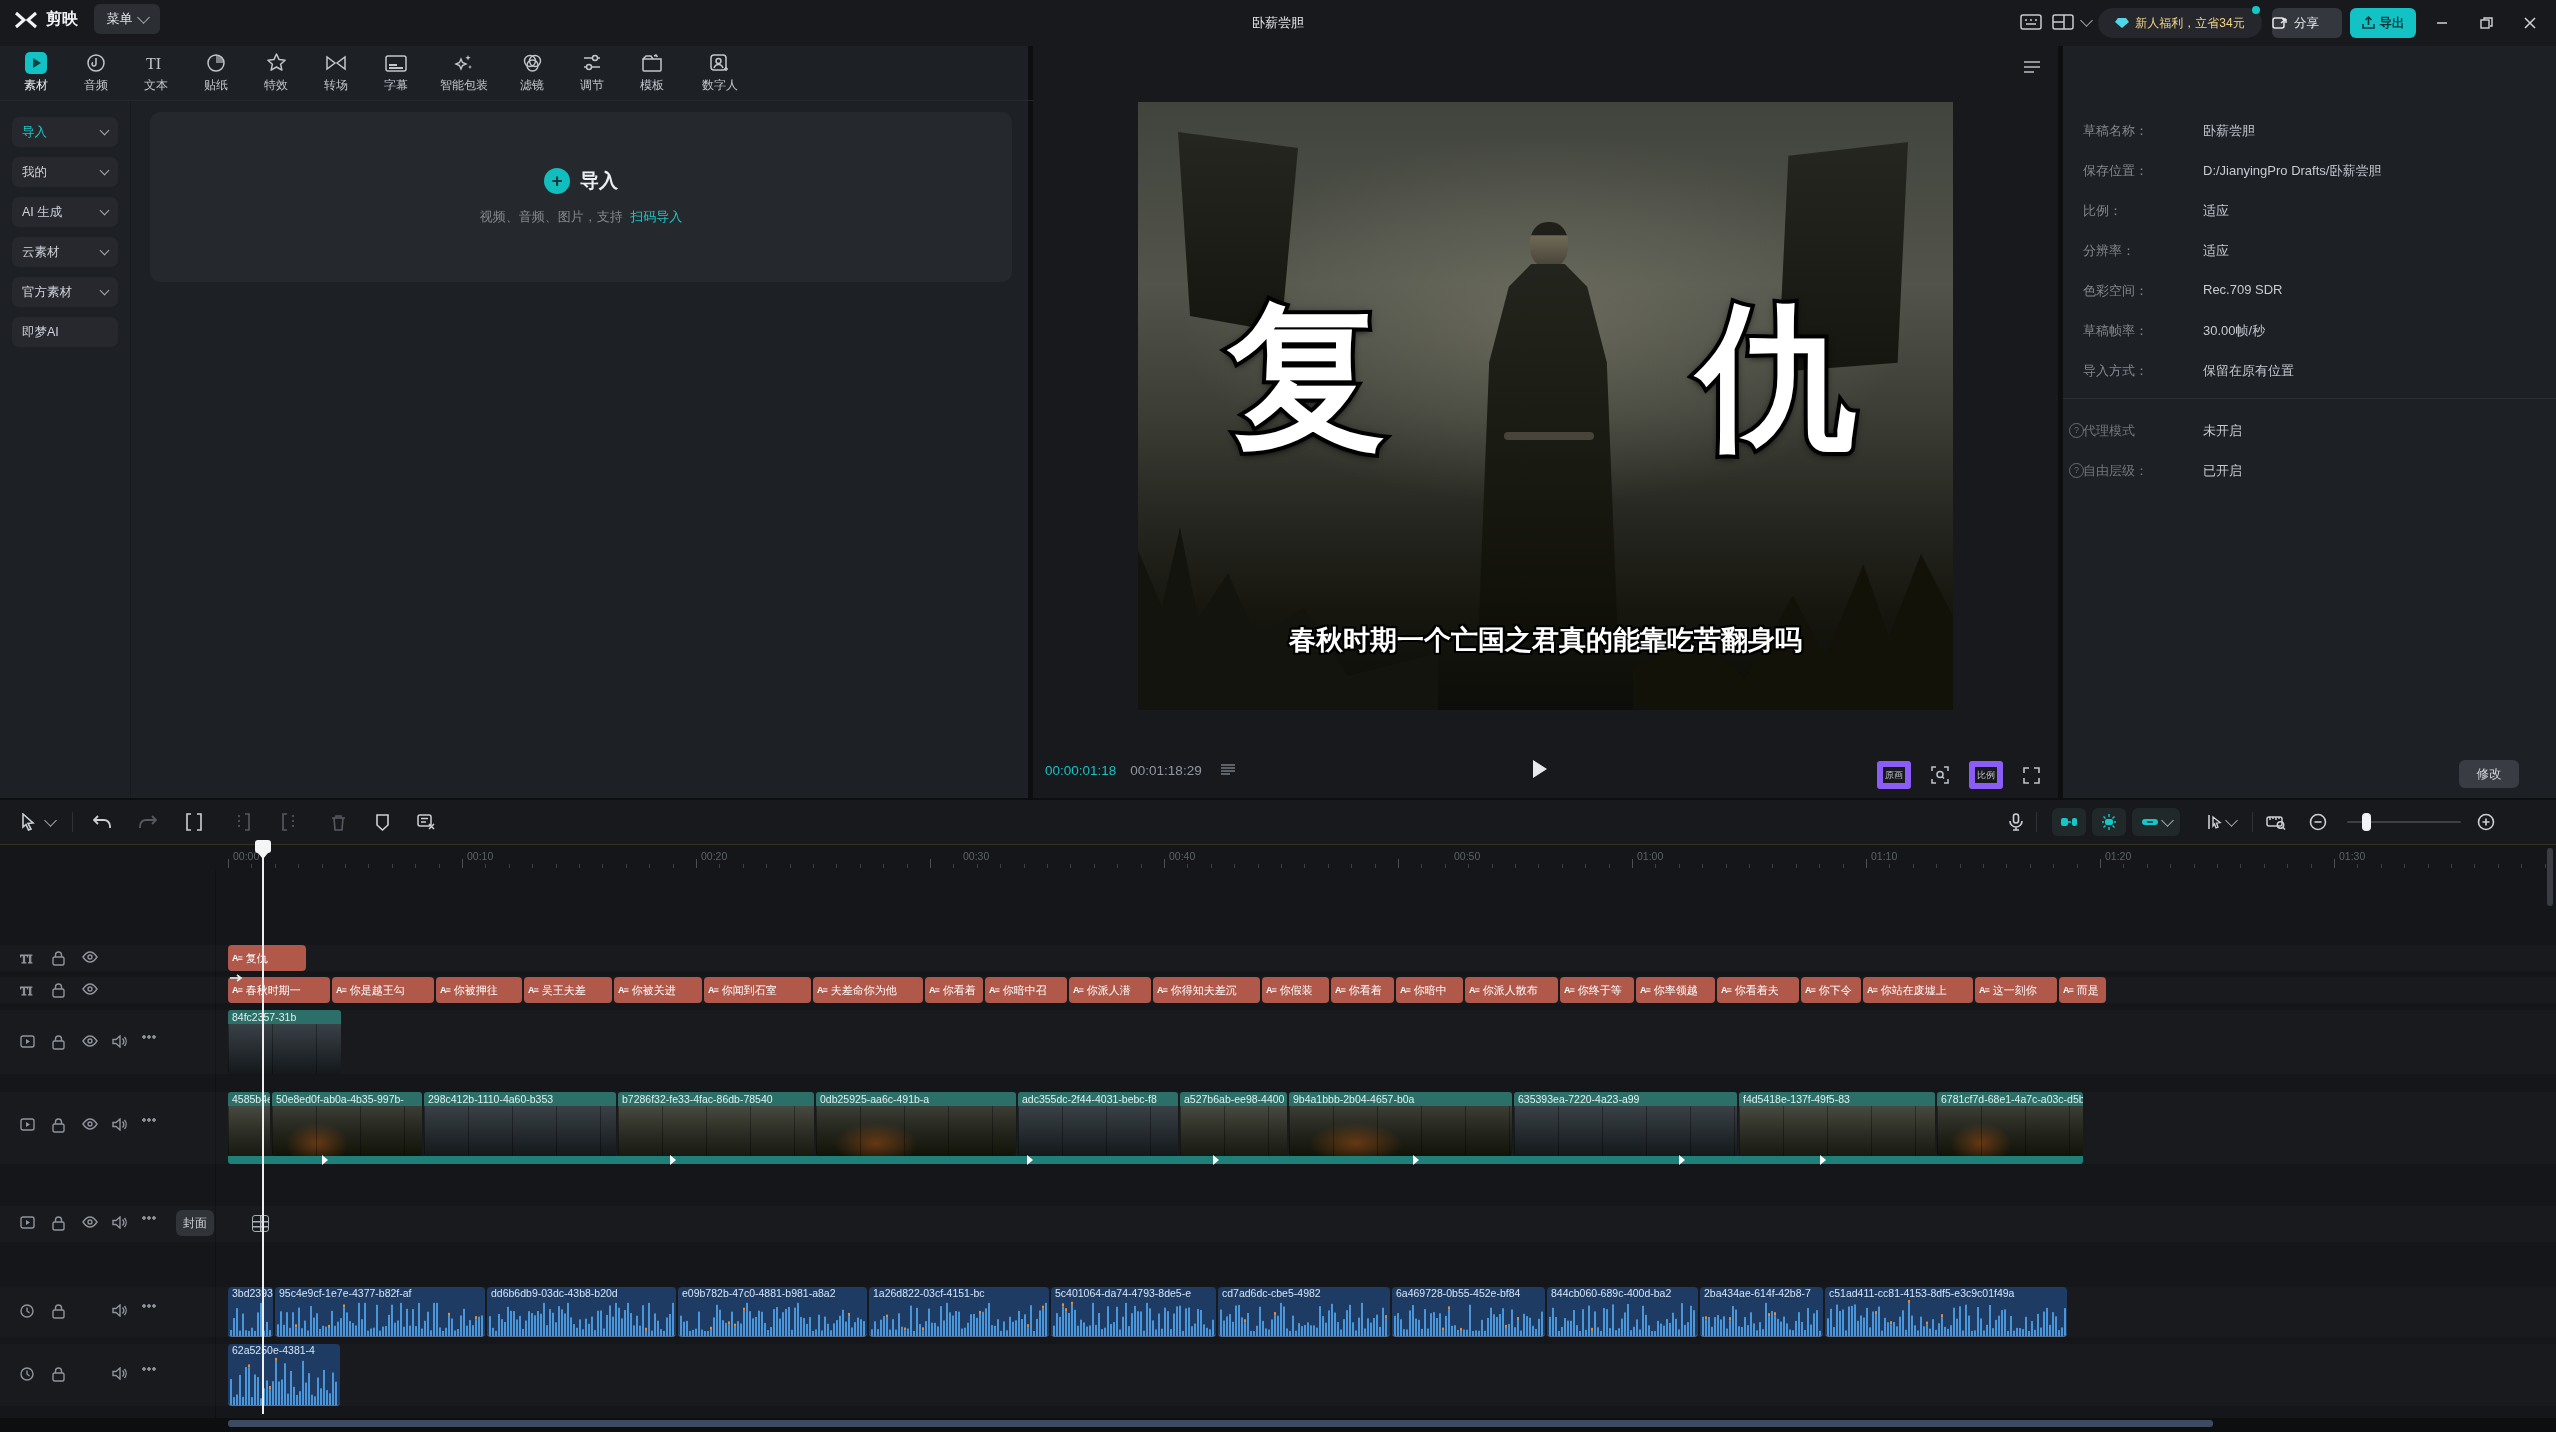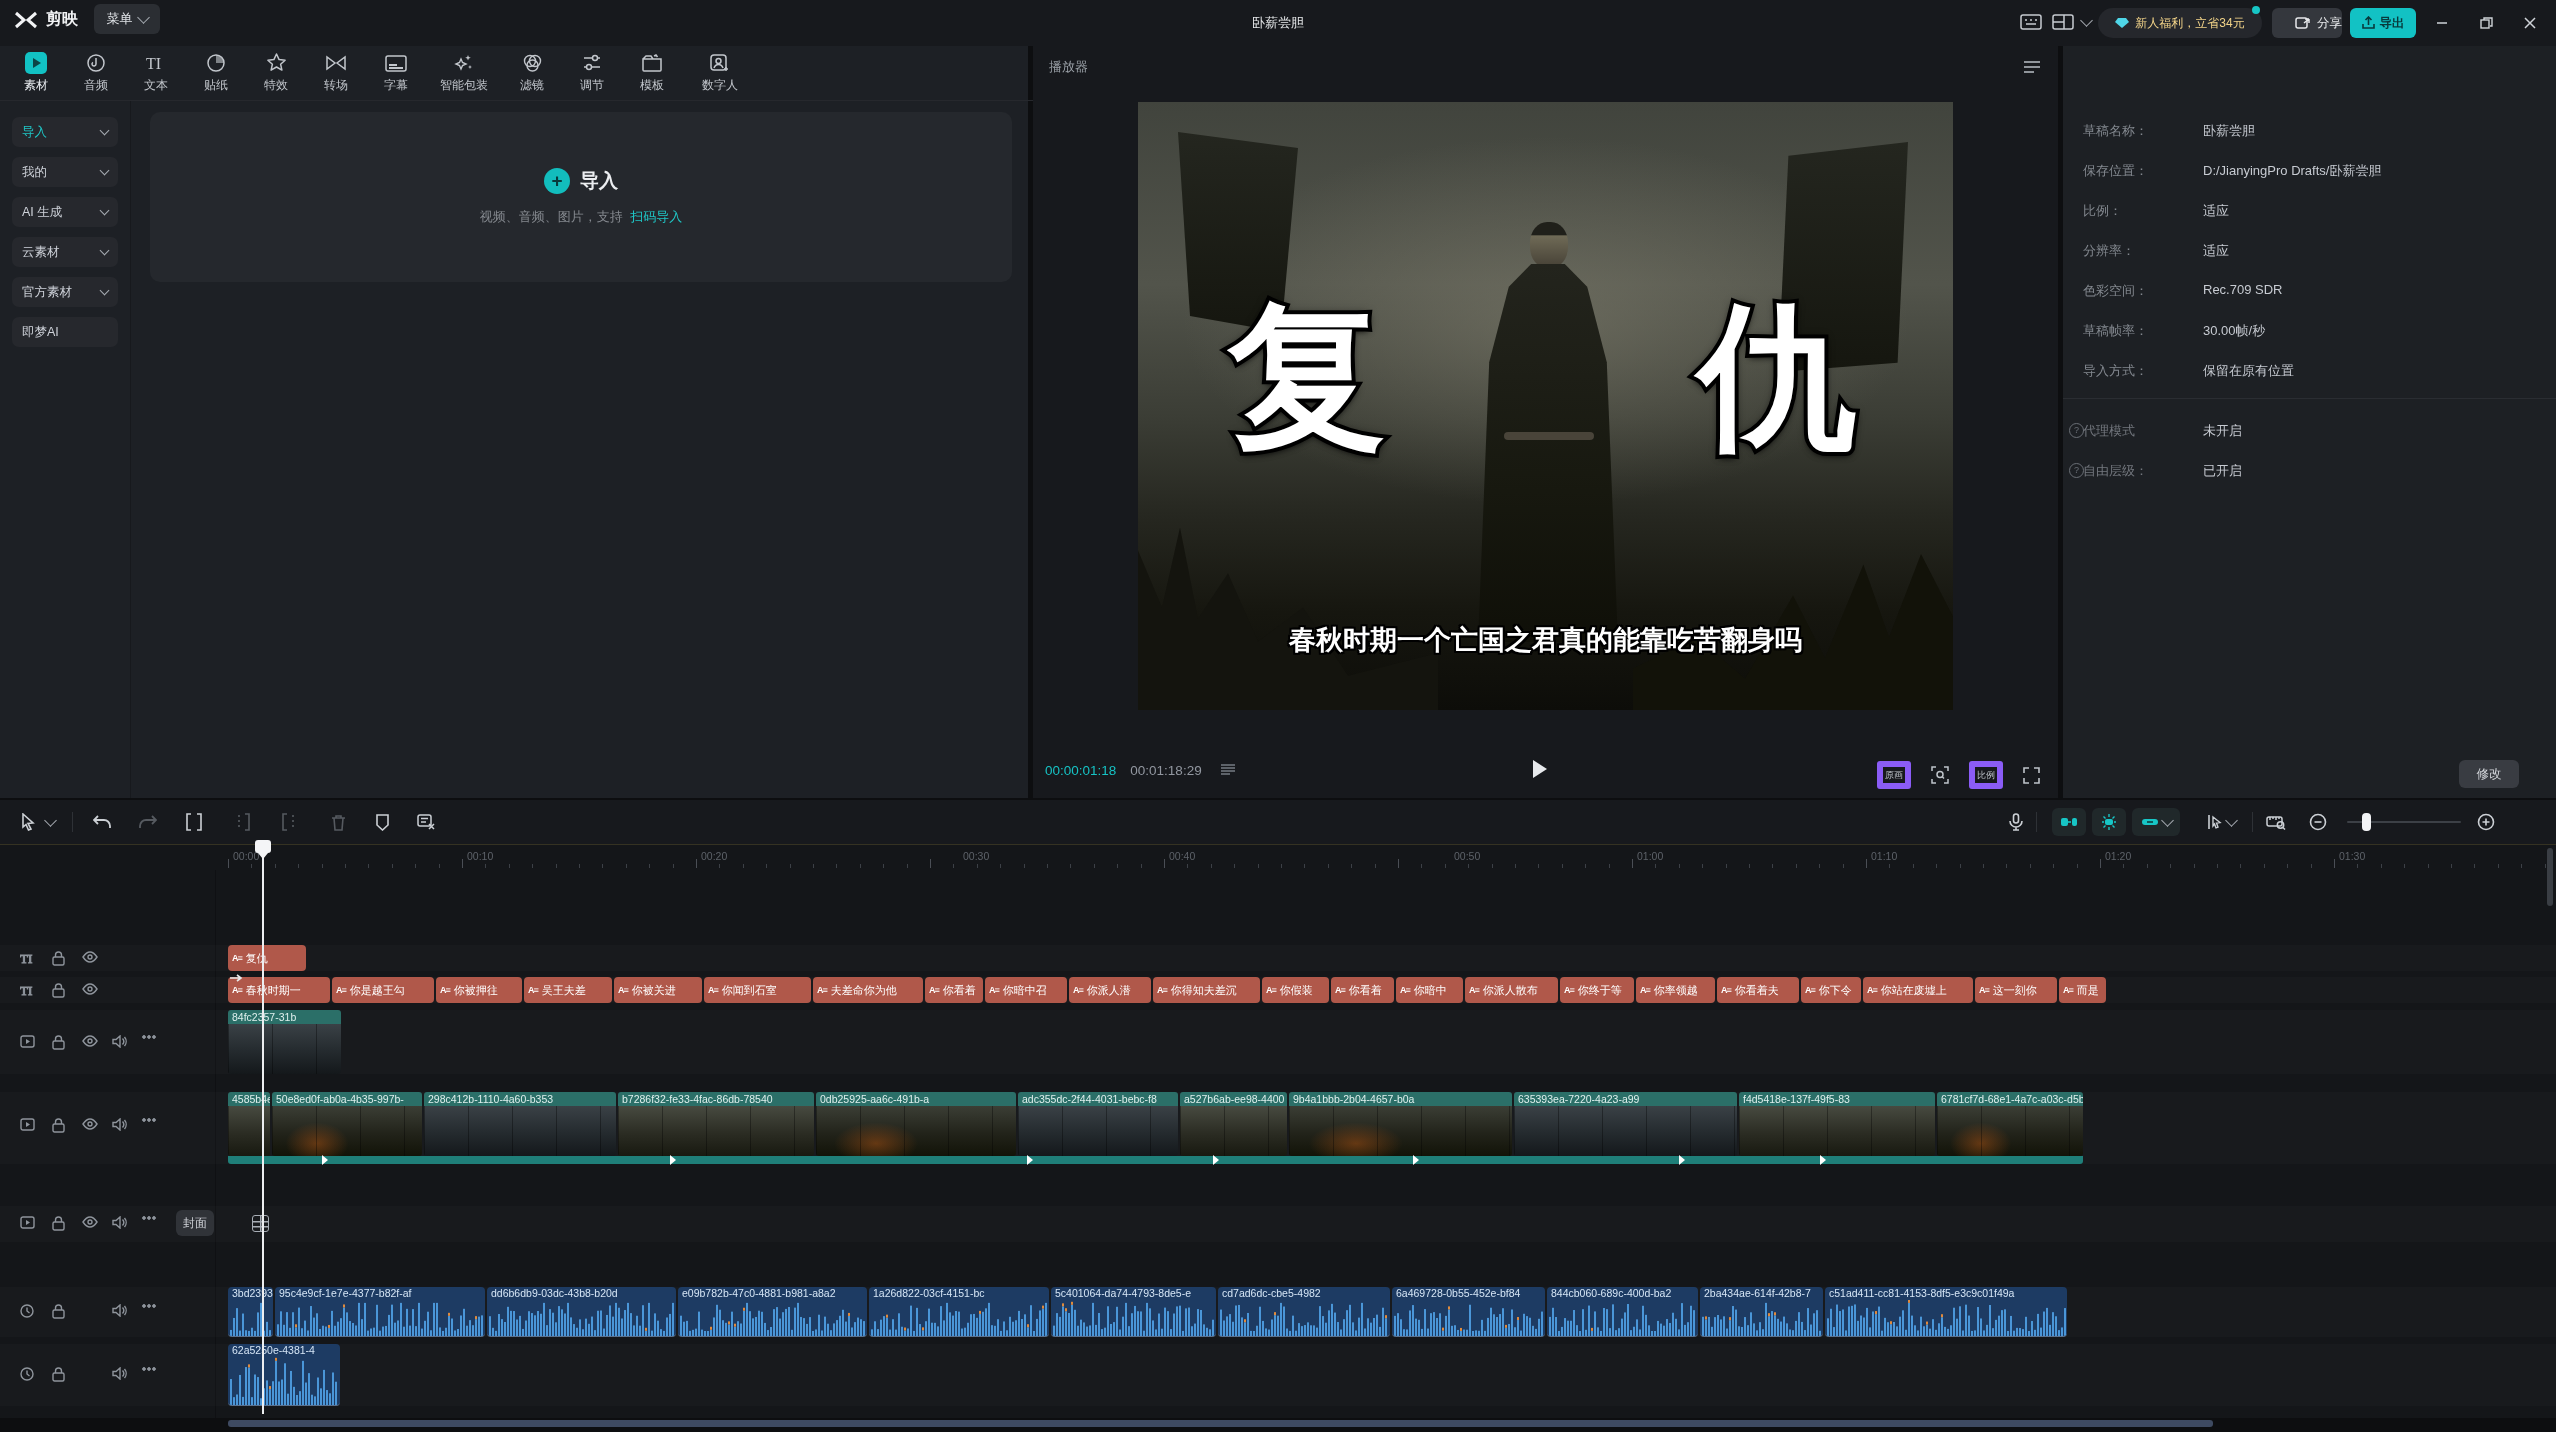--- a/index.html
+++ b/index.html
@@ -18,21 +18,21 @@
   #win-title{left:0;top:0;width:2556px;height:46px;justify-content:center;font-size:13px;color:#e8eaec;pointer-events:none;}
   .chev{width:8px;height:8px;border-right:1.5px solid #a7acb3;border-bottom:1.5px solid #a7acb3;
         transform:rotate(45deg);margin-top:-4px;}
   #kbd-icon{left:2020px;top:13px;}
   #layout-icon{left:2052px;top:13px;}
   #layout-chev{left:2082px;top:20px;}
   #promo-pill{left:2098px;top:8px;width:164px;height:30px;background:#25272c;border-radius:15px;
               justify-content:center;gap:6px;font-size:12px;color:#f3d489;}
   #promo-dot{left:2252px;top:6px;width:8px;height:8px;border-radius:50%;background:#17c6c6;}
   #share-btn{left:2272px;top:8px;width:70px;height:30px;background:#34373d;border-radius:6px;
-             justify-content:flex-end;gap:6px;font-size:12.5px;color:#e8eaec;}
+             justify-content:flex-start;gap:6px;font-size:12.5px;color:#e8eaec;}
   #export-btn{left:2350px;top:8px;width:66px;height:30px;background:#12c2c4;border-radius:6px;
               justify-content:center;gap:5px;font-size:12.5px;color:#083a3c;font-weight:bold;}
   .winbtn{top:13px;width:20px;height:20px;justify-content:center;color:#cfd3d8;}
 
   
   #left-panel{left:0;top:46px;width:1028px;height:752px;background:#1d2025;}
   #tabstrip{left:0;top:0;width:1028px;height:54px;border-bottom:1px solid #26282d;display:flex;align-items:center;padding-left:6px;}
   .tab{width:60px;display:flex;flex-direction:column;align-items:center;gap:3px;font-size:12px;color:#c2c6cc;}
   .tab.wide{width:76px;}
   .tab .ticon{width:22px;height:22px;display:flex;align-items:center;justify-content:center;}
@@ -369,23 +369,20 @@
         <span>导入</span>
       </div>
       <div id="import-hint">
         <span>视频、音频、图片，支持</span>
         <span class="link">扫码导入</span>
       </div>
     </div>
   </div>
 
   <div id="player" class="abs">
-    <div id="player-head" class="abs flex">
-      <span id="player-title">播放器</span>
-    </div>
     <div id="player-menu" class="abs">
       <svg width="18" height="14" viewBox="0 0 18 14">
           <path d="M1 2h16M1 7h16M1 12h10" stroke="#b9bec5" stroke-width="1.6"></path>
         </svg>
     </div>
     <div id="canvas" class="abs">
       <div id="flag-left" class="flag"></div>
       <div id="flag-right" class="flag"></div>
       <div id="ruins-left"></div>
       <div id="ruins-right"></div>

